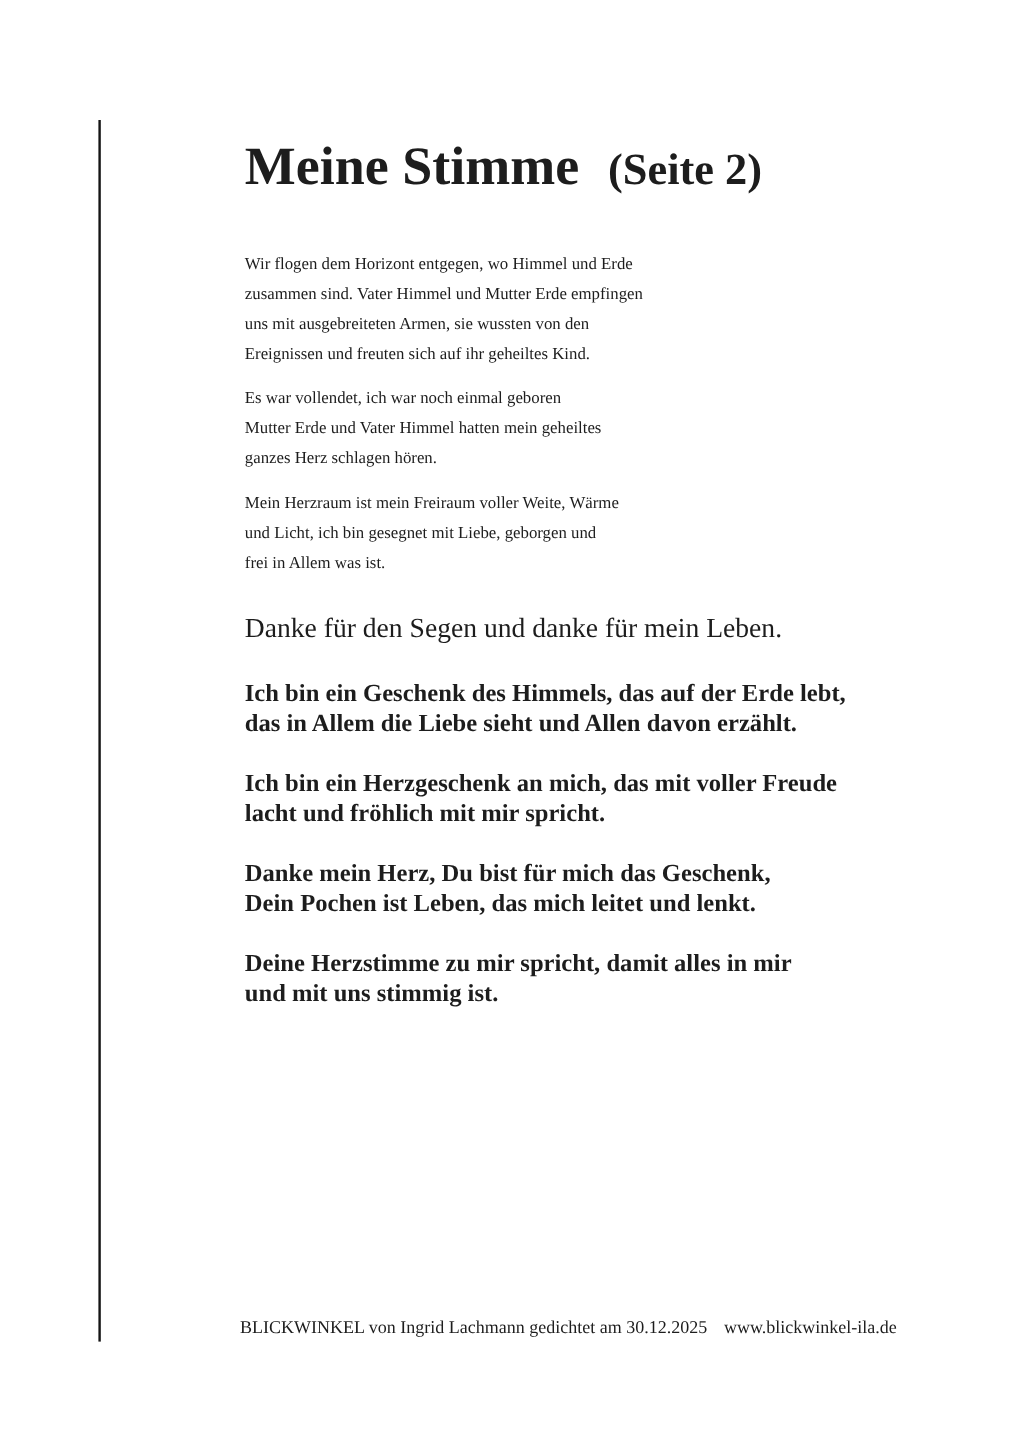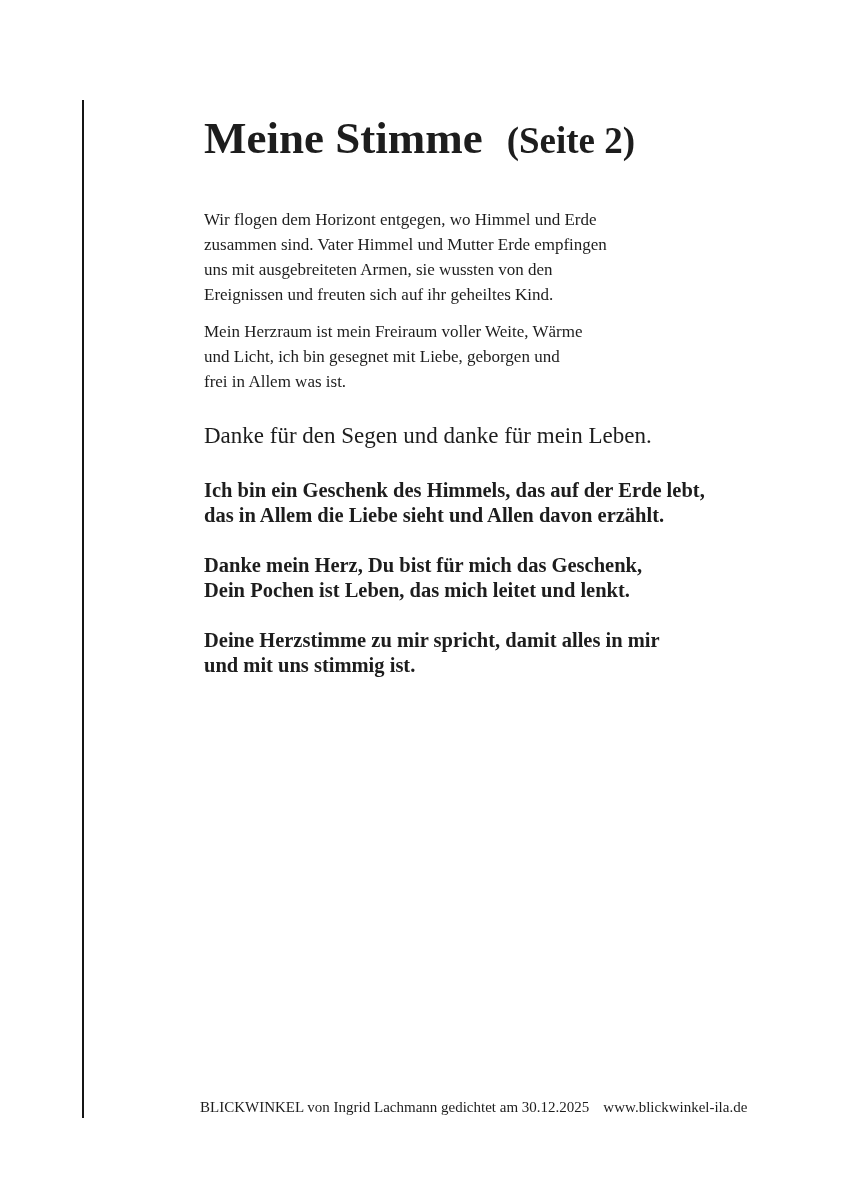--- a/index.html
+++ b/index.html
@@ -36,21 +36,21 @@
     font-weight: bold;
     letter-spacing: 0px;
     white-space: nowrap;
   }
   h1.title .title-suffix {
     font-size: 37px;
     margin-left: 24px;
   }
   p.body-para {
     margin: 0 0 12px 0;
-    font-size: 17px;
+    font-size: 14px;
     line-height: 25px;
     white-space: pre-line;
   }
   p.emphasis-line {
     margin: 27px 0 27px 0;
     font-size: 23px;
     line-height: 30px;
     white-space: pre-line;
   }
   p.stanza {
@@ -83,28 +83,33 @@
 
 <div class="vertical-rule"></div>
 
 <div class="content">
   <h1 class="title"><span>Meine Stimme</span><span class="title-suffix">(Seite 2)</span></h1>
 
   <p class="body-para">Wir flogen dem Horizont entgegen, wo Himmel und Erde
 zusammen sind. Vater Himmel und Mutter Erde empfingen
 uns mit ausgebreiteten Armen, sie wussten von den
 Ereignissen und freuten sich auf ihr geheiltes Kind.</p>
+  <p class="body-para">Es war vollendet, ich war noch einmal geboren
+Mutter Erde und Vater Himmel hatten mein geheiltes
+ganzes Herz schlagen hören.</p>
   <p class="body-para">Mein Herzraum ist mein Freiraum voller Weite, Wärme
 und Licht, ich bin gesegnet mit Liebe, geborgen und
 frei in Allem was ist.</p>
 
   <p class="emphasis-line">Danke für den Segen und danke für mein Leben.</p>
 
   <p class="stanza">Ich bin ein Geschenk des Himmels, das auf der Erde lebt,
 das in Allem die Liebe sieht und Allen davon erzählt.</p>
+  <p class="stanza">Ich bin ein Herzgeschenk an mich, das mit voller Freude
+lacht und fröhlich mit mir spricht.</p>
   <p class="stanza">Danke mein Herz, Du bist für mich das Geschenk,
 Dein Pochen ist Leben, das mich leitet und lenkt.</p>
   <p class="stanza">Deine Herzstimme zu mir spricht, damit alles in mir
 und mit uns stimmig ist.</p>
 
 </div>
 
 <div class="footer">
   <span>BLICKWINKEL von Ingrid Lachmann gedichtet am 30.12.2025</span><span class="footer-url">www.blickwinkel-ila.de</span>
 </div>

